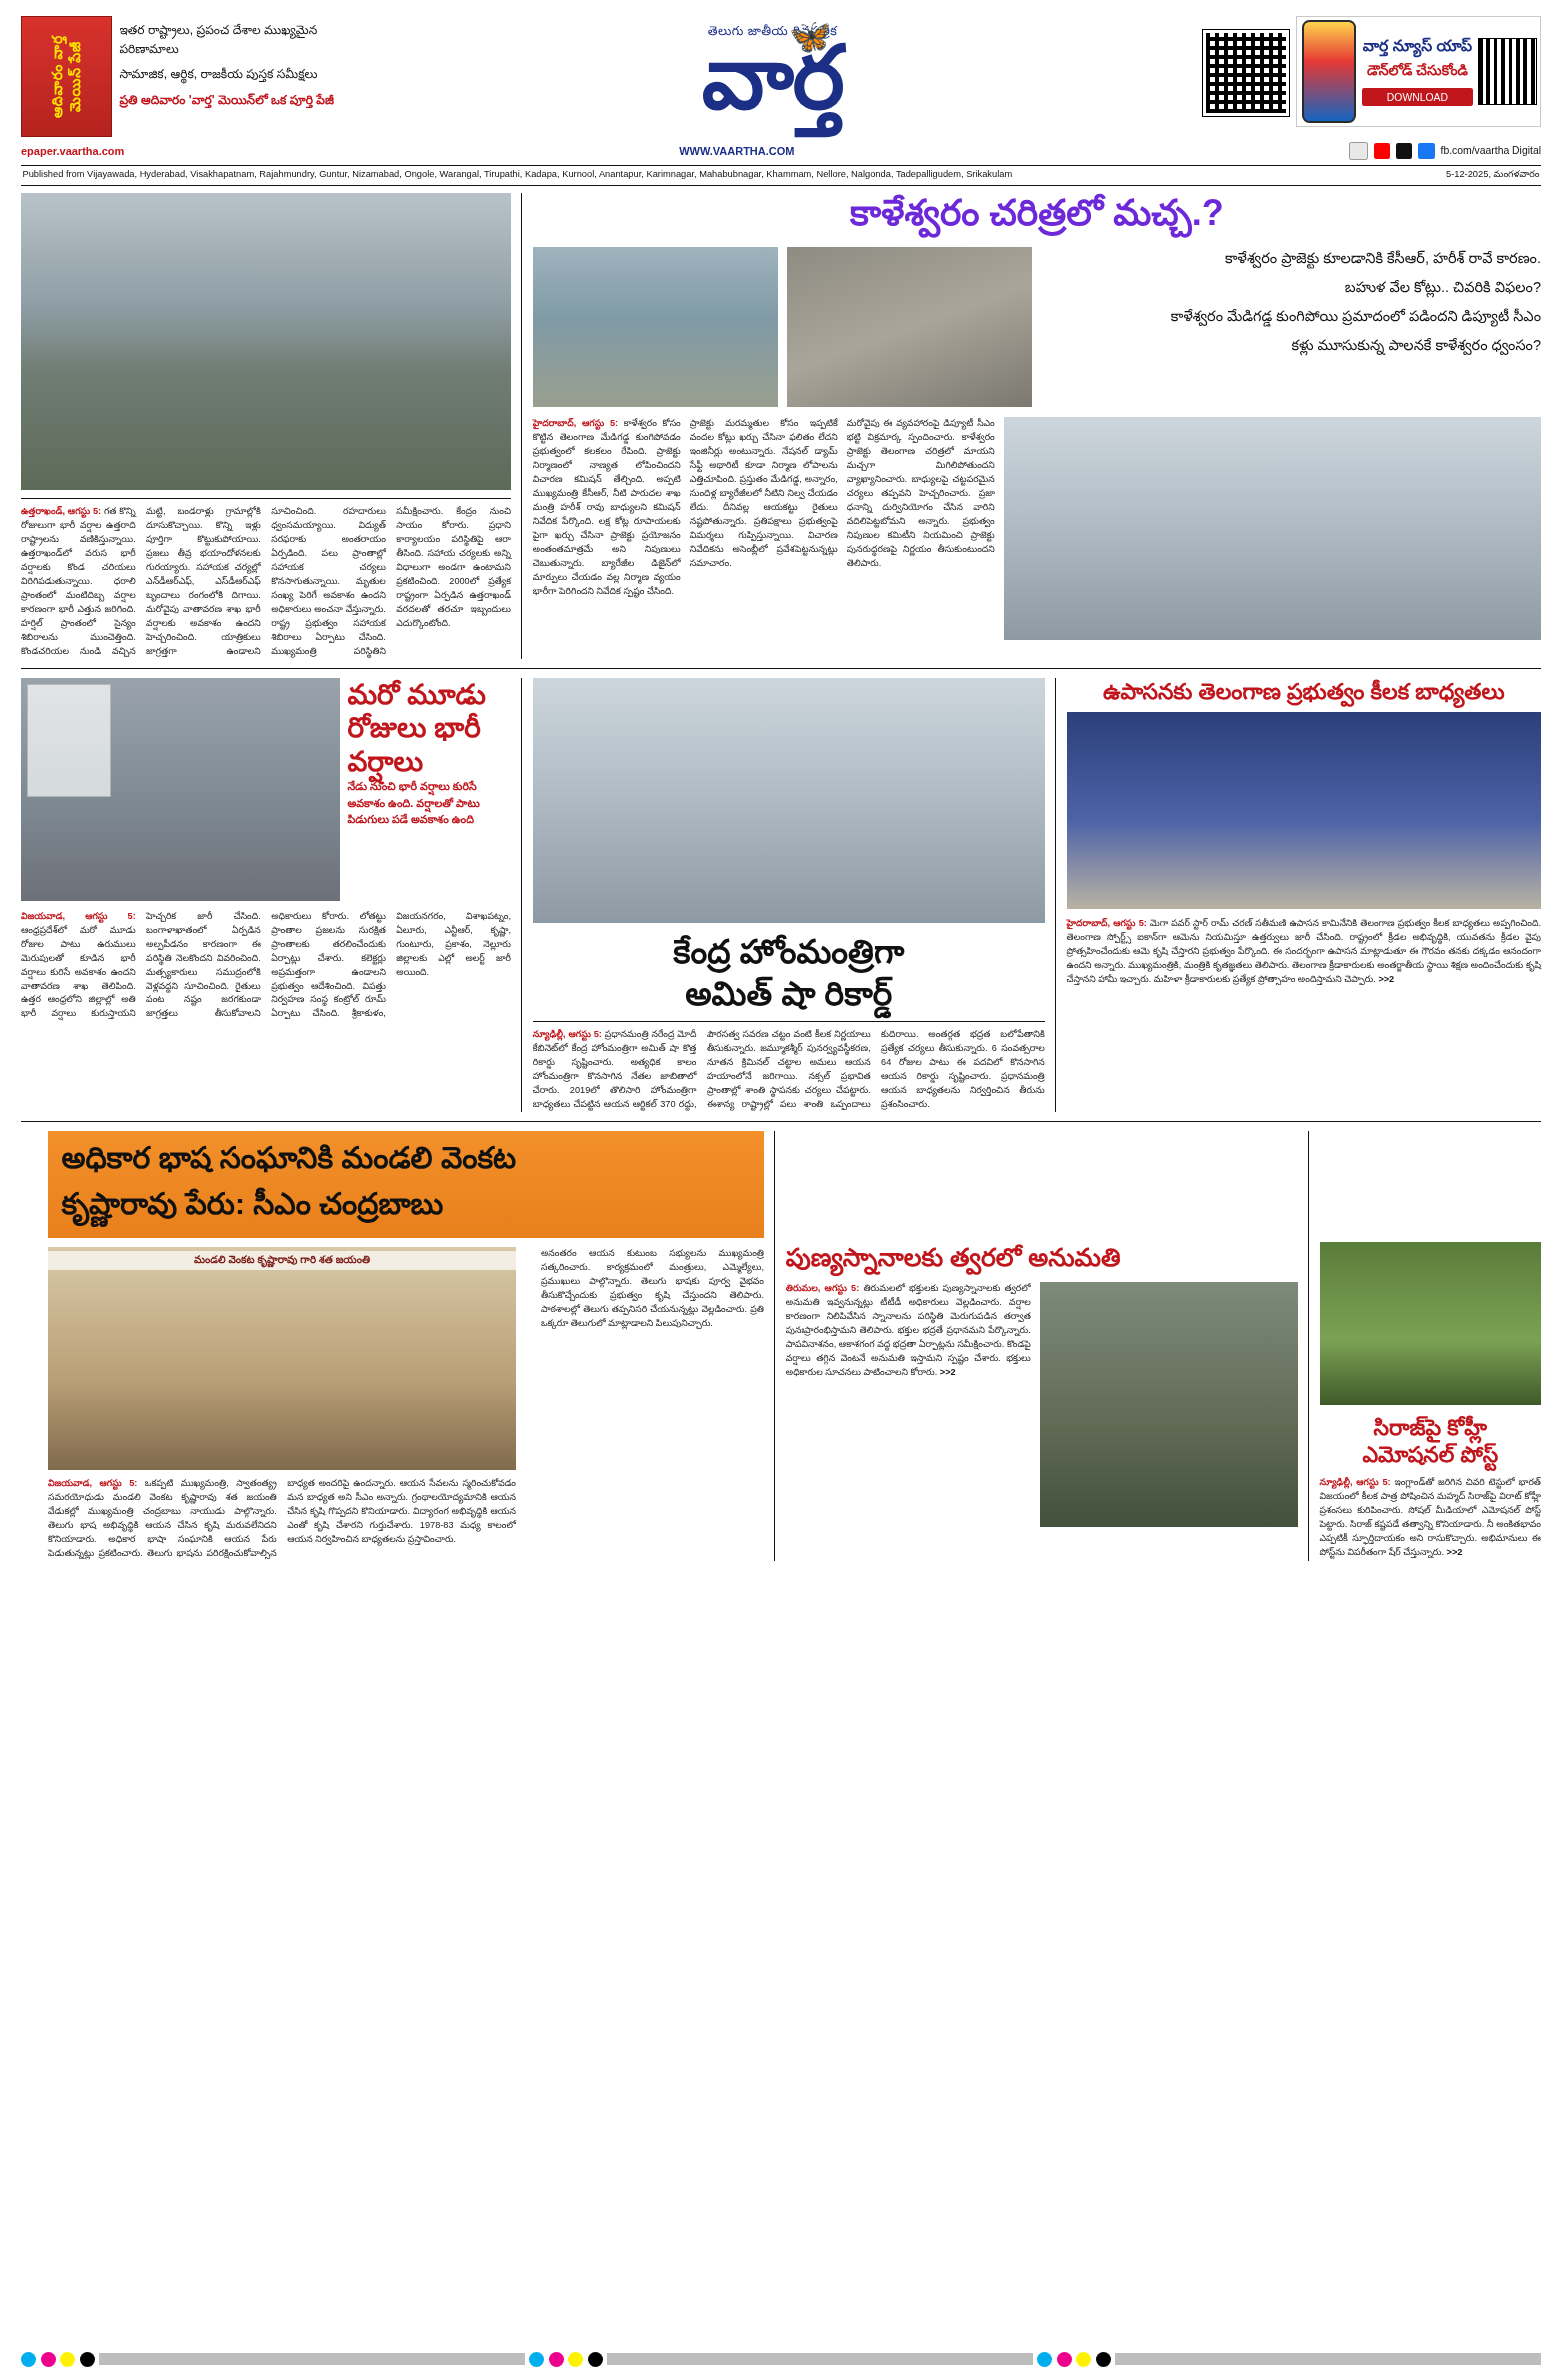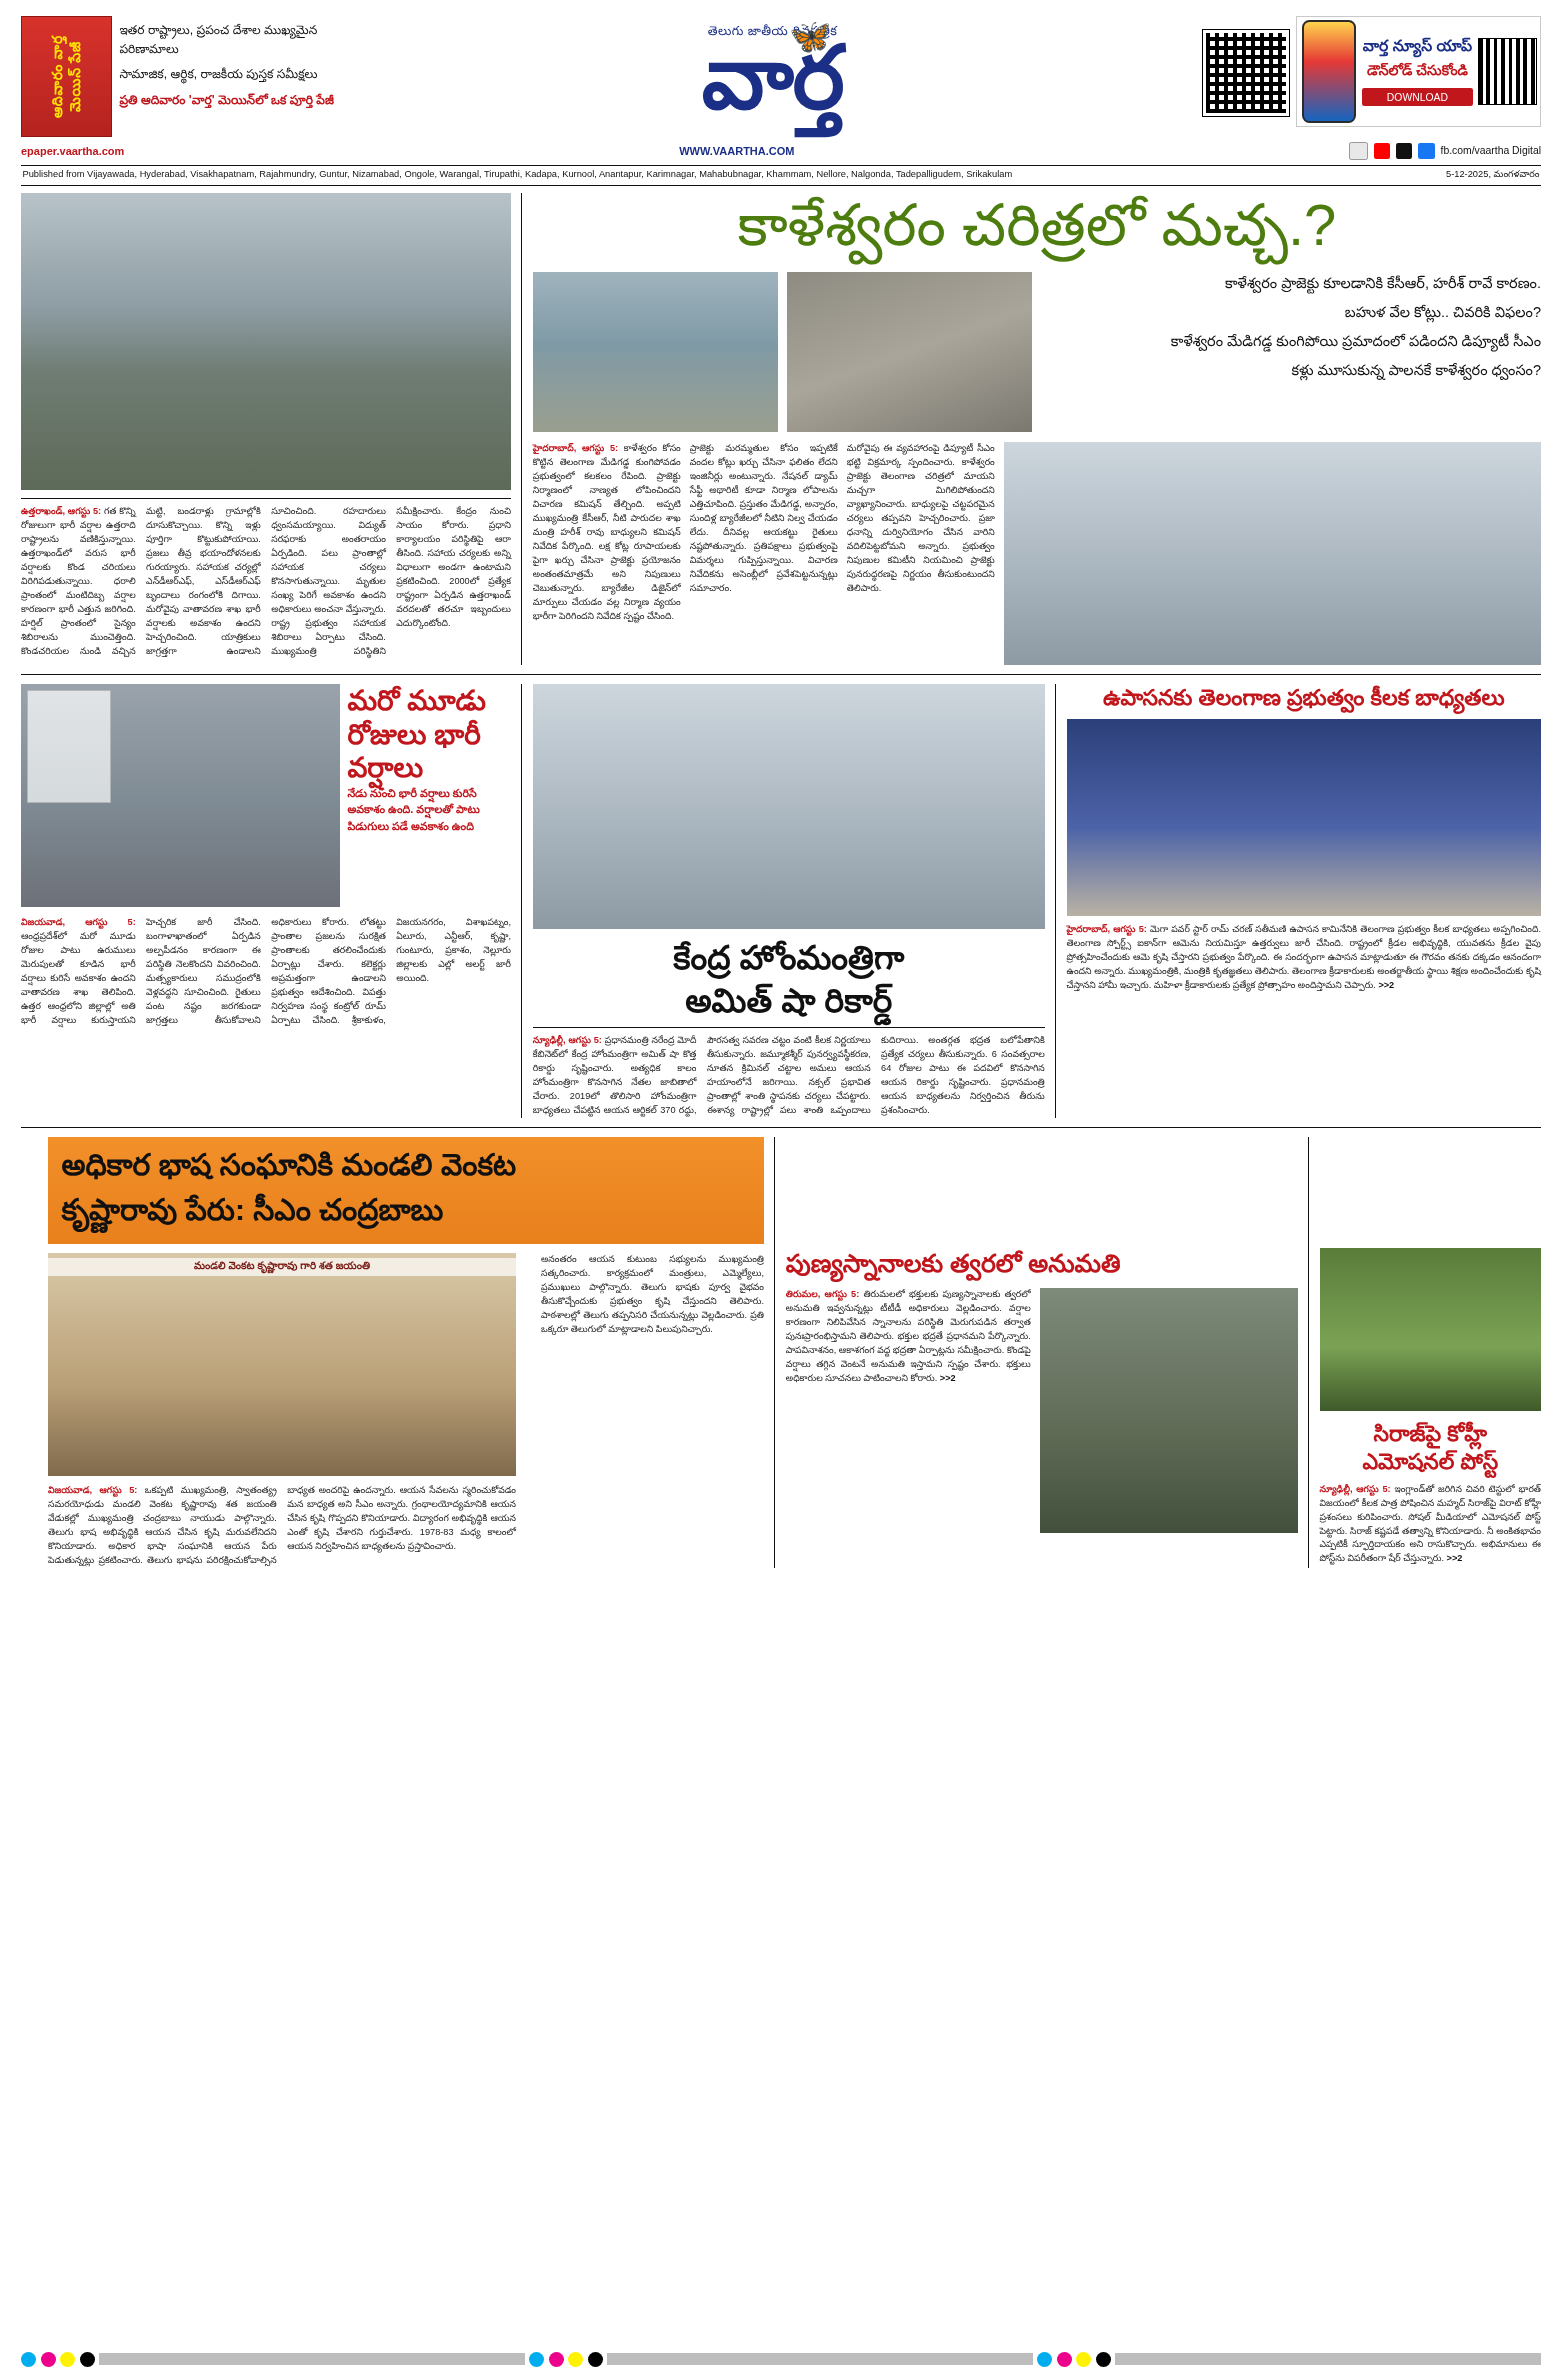--- a/index.html
+++ b/index.html
@@ -44,21 +44,21 @@
   .ph-mountain{background:linear-gradient(180deg,#b7c3c8 0%,#8f9ea5 38%,#6f7d74 60%,#5d6a58 100%);}
   .ph-dam{background:linear-gradient(180deg,#9fb3bd 0%,#7f9aa6 45%,#9a9f8f 100%);}
   .ph-crack{background:linear-gradient(160deg,#8e8b82 0%,#a9a59a 50%,#7b7870 100%);}
   .ph-rain{background:linear-gradient(180deg,#9aa3ab 0%,#7e8a93 55%,#6d7078 100%);}
   .ph-portrait{background:linear-gradient(180deg,#cdd6dd 0%,#a8b4bd 60%,#8e9aa3 100%);}
   .ph-stage{background:linear-gradient(180deg,#2b3f7a 0%,#4d63a8 55%,#b9b2a4 100%);}
   .ph-event{background:linear-gradient(180deg,#d9c9a8 0%,#b99f77 60%,#7f6a4c 100%);}
   .ph-cricket{background:linear-gradient(180deg,#5a7c3a 0%,#7ba254 60%,#3f5a2a 100%);}
   .ph-temple{background:linear-gradient(180deg,#7e8a7a 0%,#5f6a55 60%,#42503c 100%);}
   .ph-map{background:linear-gradient(180deg,#eef0f2 0%,#e4e8ea 100%);}
-  .headline-main{font-size:58px;line-height:1.12;color:#4d7c0f;text-align:center;font-weight:normal;}
+  .headline-main{font-size:36px;line-height:1.12;color:#6d28d9;text-align:center;font-weight:bold;}
   .headline-red{color:#c0161c;font-weight:bold;}
   .body-col{font-size:9.2px;line-height:1.52;text-align:justify;color:#1a1a1a;}
   .body-col b{color:#111;}
   .dateline{color:#c0161c;font-weight:bold;}
 
   .cols2{column-count:2;column-gap:10.4px;}
   .cols3{column-count:3;column-gap:10.4px;}
   .cols4{column-count:4;column-gap:10.4px;}
 
   .bullets{font-size:14.5px;line-height:1.65;color:#111;text-align:right;}

